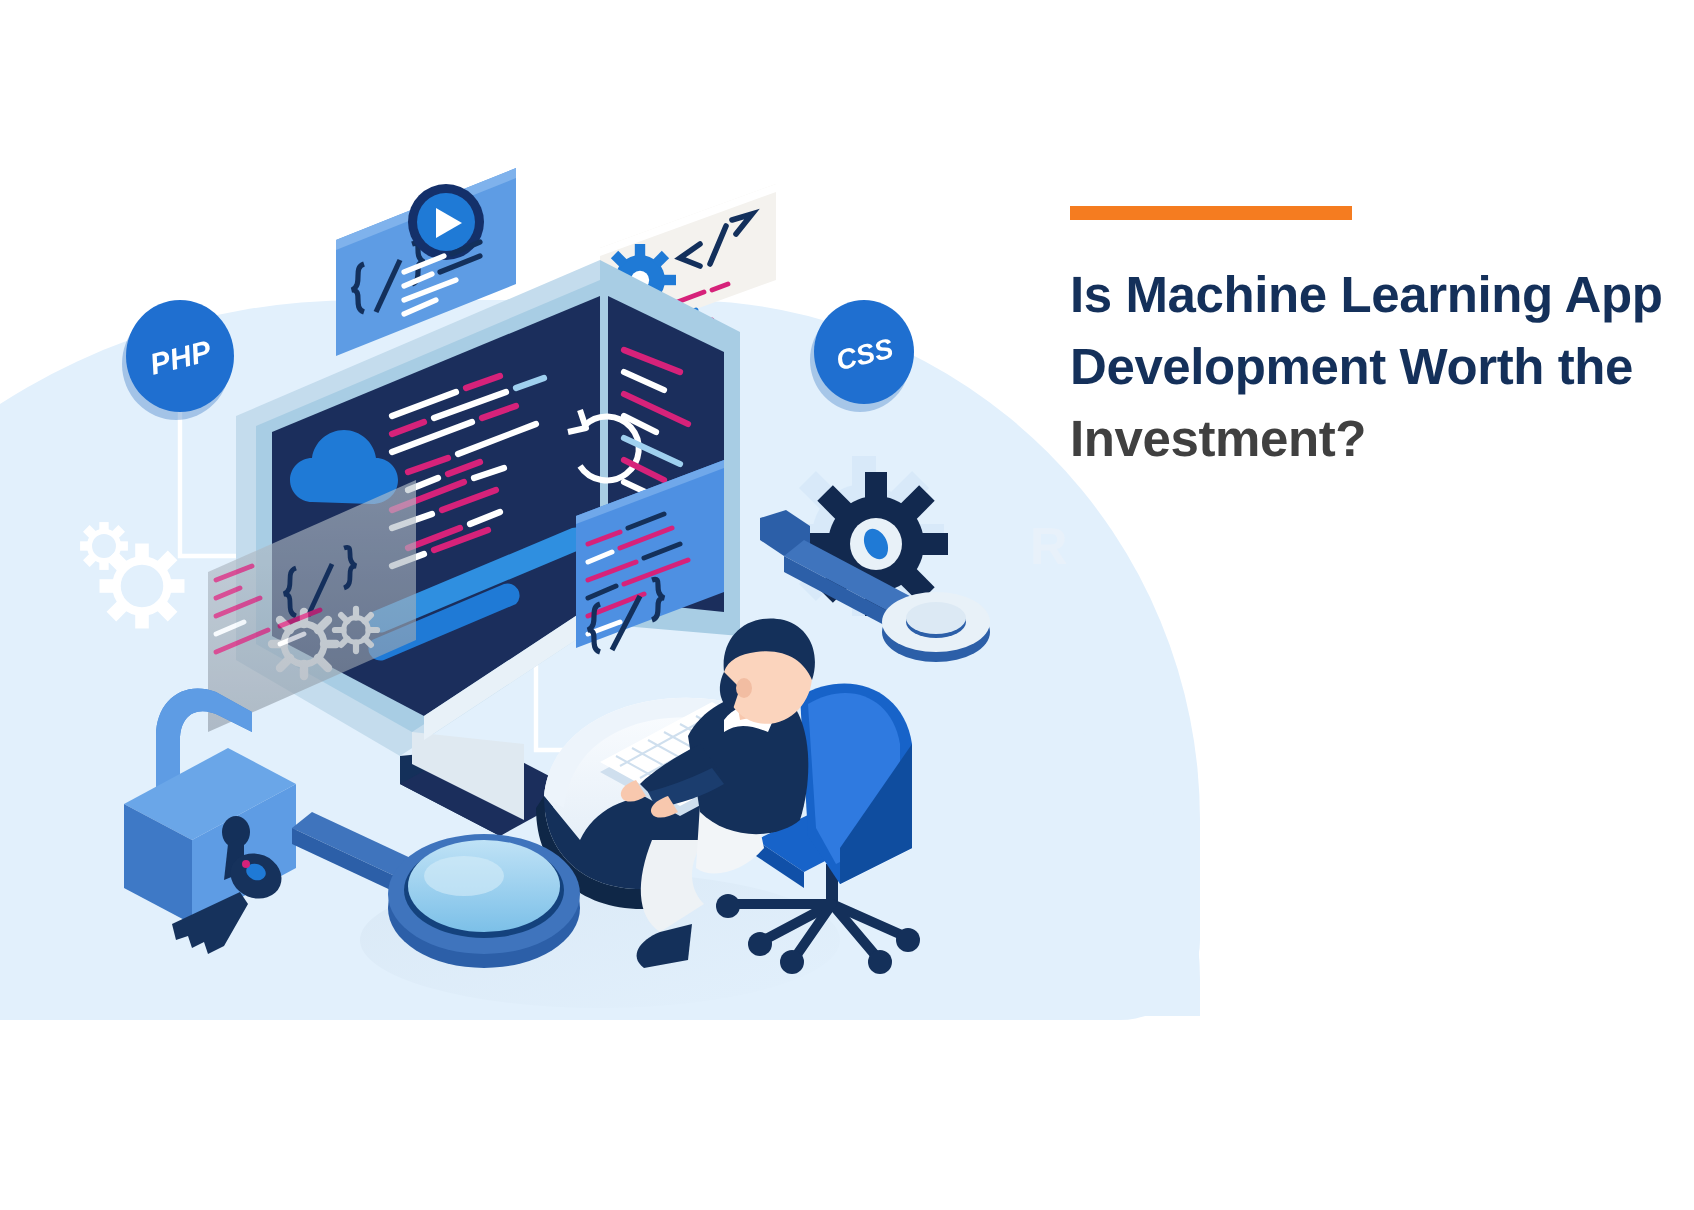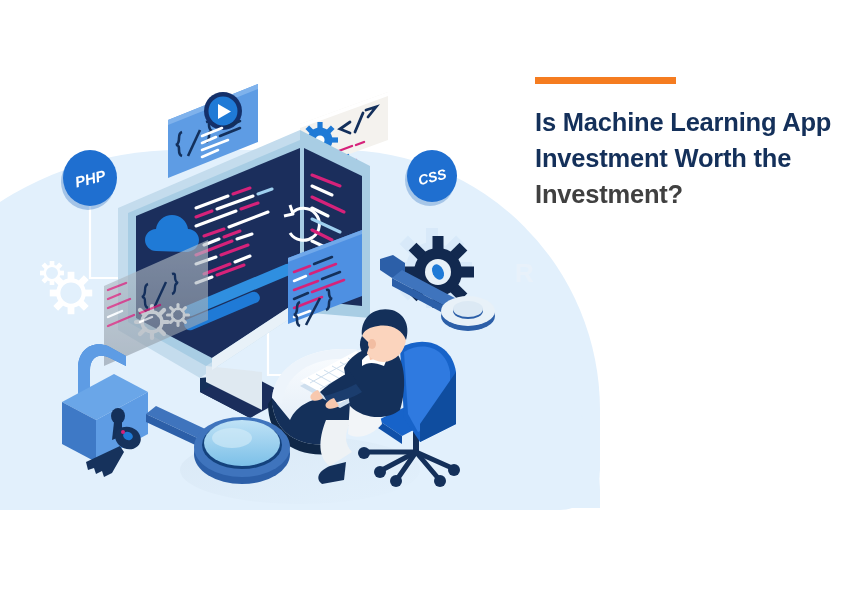--- a/index.html
+++ b/index.html
@@ -36,21 +36,21 @@
     width: 740px;
     height: 178px;
     background: #e2f0fc;
     border-radius: 0 160px 0 0;
   }
 
   
   .headline-wrap {
     position: absolute;
     left: 535px;
-    top: 77px;
+    top: 103px;
     width: 300px;
   }
   .accent-bar {
     width: 141px;
     height: 7px;
     background: #f57c20;
     margin-bottom: 20px;
   }
   .headline {
     margin: 0;
@@ -520,18 +520,18 @@
     </g>
 
   </svg>
 
   <div class="watermark">R</div>
 
   <div class="headline-wrap">
     <div class="accent-bar"></div>
     <h1 class="headline">
       <span>Is Machine Learning App</span><br>
-      <span>Investment Worth the</span><br>
+      <span>Development Worth the</span><br>
       <span class="accent">Investment?</span>
     </h1>
   </div>
 
 </div>
 
 </body></html>

